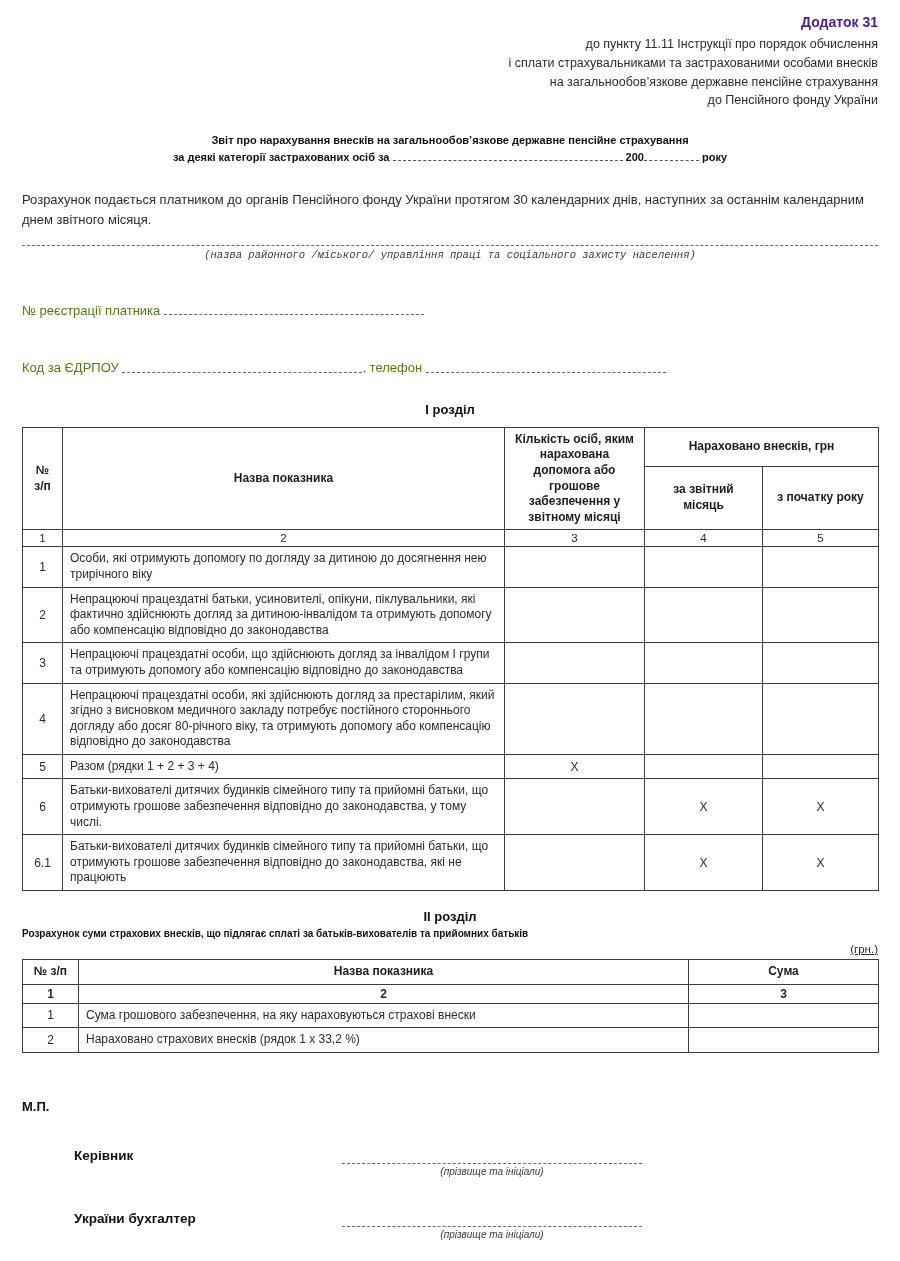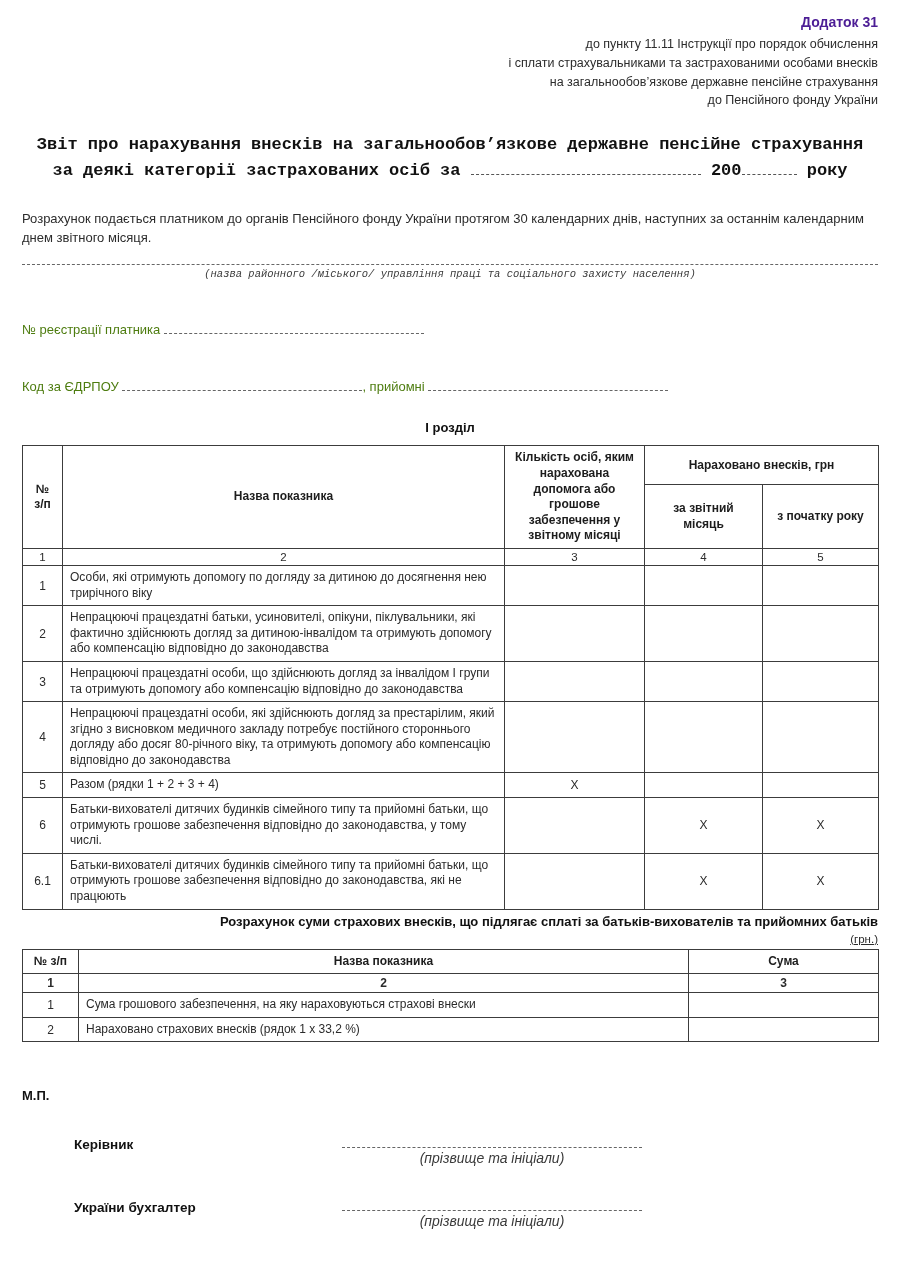--- a/index.html
+++ b/index.html
@@ -10,54 +10,54 @@
     color:#222;
     -webkit-font-smoothing:antialiased;
   }
   .page { width:900px; min-height:1261px; padding:12px 22px 28px 22px; background:#fff; }
 
   
   .appendix { text-align:right; font-size:12.5px; line-height:1.5; color:#2c2c2c; }
   .appendix .appendix-num { font-weight:bold; font-size:14px; color:#4c1d95; margin-bottom:2px; }
 
   
-  .doc-title { margin-top:22px; text-align:center; font-weight:bold; font-size:17px; line-height:1.55; color:#111;font-family:Liberation Mono, monospace; }
+  .doc-title { margin-top:22px; text-align:center; font-weight:bold; font-size:11px; line-height:1.55; color:#111; }
   .doc-title .fill { border-bottom:1.5px dashed #555; }
 
   
   .fill { display:inline-block; height:0.95em; border-bottom:1.2px dashed #666; vertical-align:baseline; }
   .w230 { width:230px; } .w55 { width:55px; }
   .w260 { width:260px; } .w240 { width:240px; }
 
   .intro { margin-top:24px; font-size:13px; line-height:1.5; color:#2c2c2c; }
 
   .org-rule { margin-top:16px; border-bottom:1.3px dashed #666; height:1px; }
   .org-caption { margin-top:3px; text-align:center; font-style:italic; font-size:10.5px; color:#3a3a3a;font-family:Liberation Mono, monospace; }
 
   .line-row { margin-top:42px; font-size:13px; color:#4d7c0f; }
 
   .section-title { margin-top:26px; text-align:center; font-weight:bold; font-size:13px; color:#111; }
-  .section-sub { margin-top:4px; text-align:right; font-weight:bold; font-size:13px; color:#111; }
+  .section-sub { margin-top:4px; text-align:left; font-weight:bold; font-size:10px; color:#111; }
   .unit-note { text-align:right; font-size:11.5px; margin-top:4px; color:#2c2c2c;text-decoration:underline; }
 
   table { width:856px; border-collapse:collapse; table-layout:fixed; margin-top:10px; }
   th, td { border:1px solid #3c3c3c; font-size:12px; color:#2b2b2b; padding:4px 7px; vertical-align:middle; }
   th { font-weight:bold; text-align:center; line-height:1.3; color:#1d1d1d; }
   td.c { text-align:center; }
   td.name-cell { text-align:left; line-height:1.3; }
   tr.numrow td { padding:2px 4px; text-align:center; font-size:11.5px; }
   .t2 tr.numrow td { font-weight:bold; font-size:12px; }
 
   
   .stamp { margin-top:46px; font-weight:bold; font-size:13px; color:#111; }
   .sig-row { display:flex; align-items:flex-end; margin-top:34px; padding-left:52px; }
   .sig-label { width:268px; font-weight:bold; font-size:13.5px; color:#111; padding-bottom:14px; }
   .sig-line-wrap { width:300px; }
   .sig-line { border-bottom:1.3px dashed #666; height:1px; }
-  .sig-caption { margin-top:2px; text-align:center; font-style:italic; font-size:14px; color:#3a3a3a; }
+  .sig-caption { margin-top:2px; text-align:center; font-style:italic; font-size:10px; color:#3a3a3a; }
 </style>
 </head>
 <body>
 
 <div class="page">
 
   <div class="appendix">
     <div class="appendix-num">Додаток 31</div>
     <div>до пункту 11.11 Інструкції про порядок обчислення</div>
     <div>і сплати страхувальниками та застрахованими особами внесків</div>
@@ -80,21 +80,21 @@
   <div class="org-rule"></div>
   <div class="org-caption">(назва районного /міського/ управління праці та соціального захисту населення)</div>
 
   <div class="line-row">
     <span>№ реєстрації платника</span>
     <span class="fill w260"></span>
   </div>
 
   <div class="line-row">
     <span>Код за ЄДРПОУ</span>
-    <span class="fill w240"></span><span>, прийомні</span>
+    <span class="fill w240"></span><span>, телефон</span>
     <span class="fill w240"></span>
   </div>
 
   <div class="section-title">І розділ</div>
 
   <table class="t1">
     <colgroup>
       <col style="width:40px">
         <col style="width:442px">
         <col style="width:140px">
@@ -166,20 +166,21 @@
       <tr>
         <td class="c">6.1</td>
         <td class="name-cell">Батьки-вихователі дитячих будинків сімейного типу та прийомні батьки, що отримують грошове забезпечення відповідно до законодавства, які не працюють</td>
         <td class="c"></td>
         <td class="c">X</td>
         <td class="c">X</td>
       </tr>
     </tbody>
   </table>
 
+  <div class="section-title" style="margin-top:18px;">ІІ розділ</div>
   <div class="section-sub">Розрахунок суми страхових внесків, що підлягає сплаті за батьків-вихователів та прийомних батьків</div>
   <div class="unit-note">(грн.)</div>
 
   <table class="t2" style="margin-top:4px;">
     <colgroup>
       <col style="width:56px">
         <col style="width:610px">
         <col style="width:190px">
     </colgroup>
     <thead>

